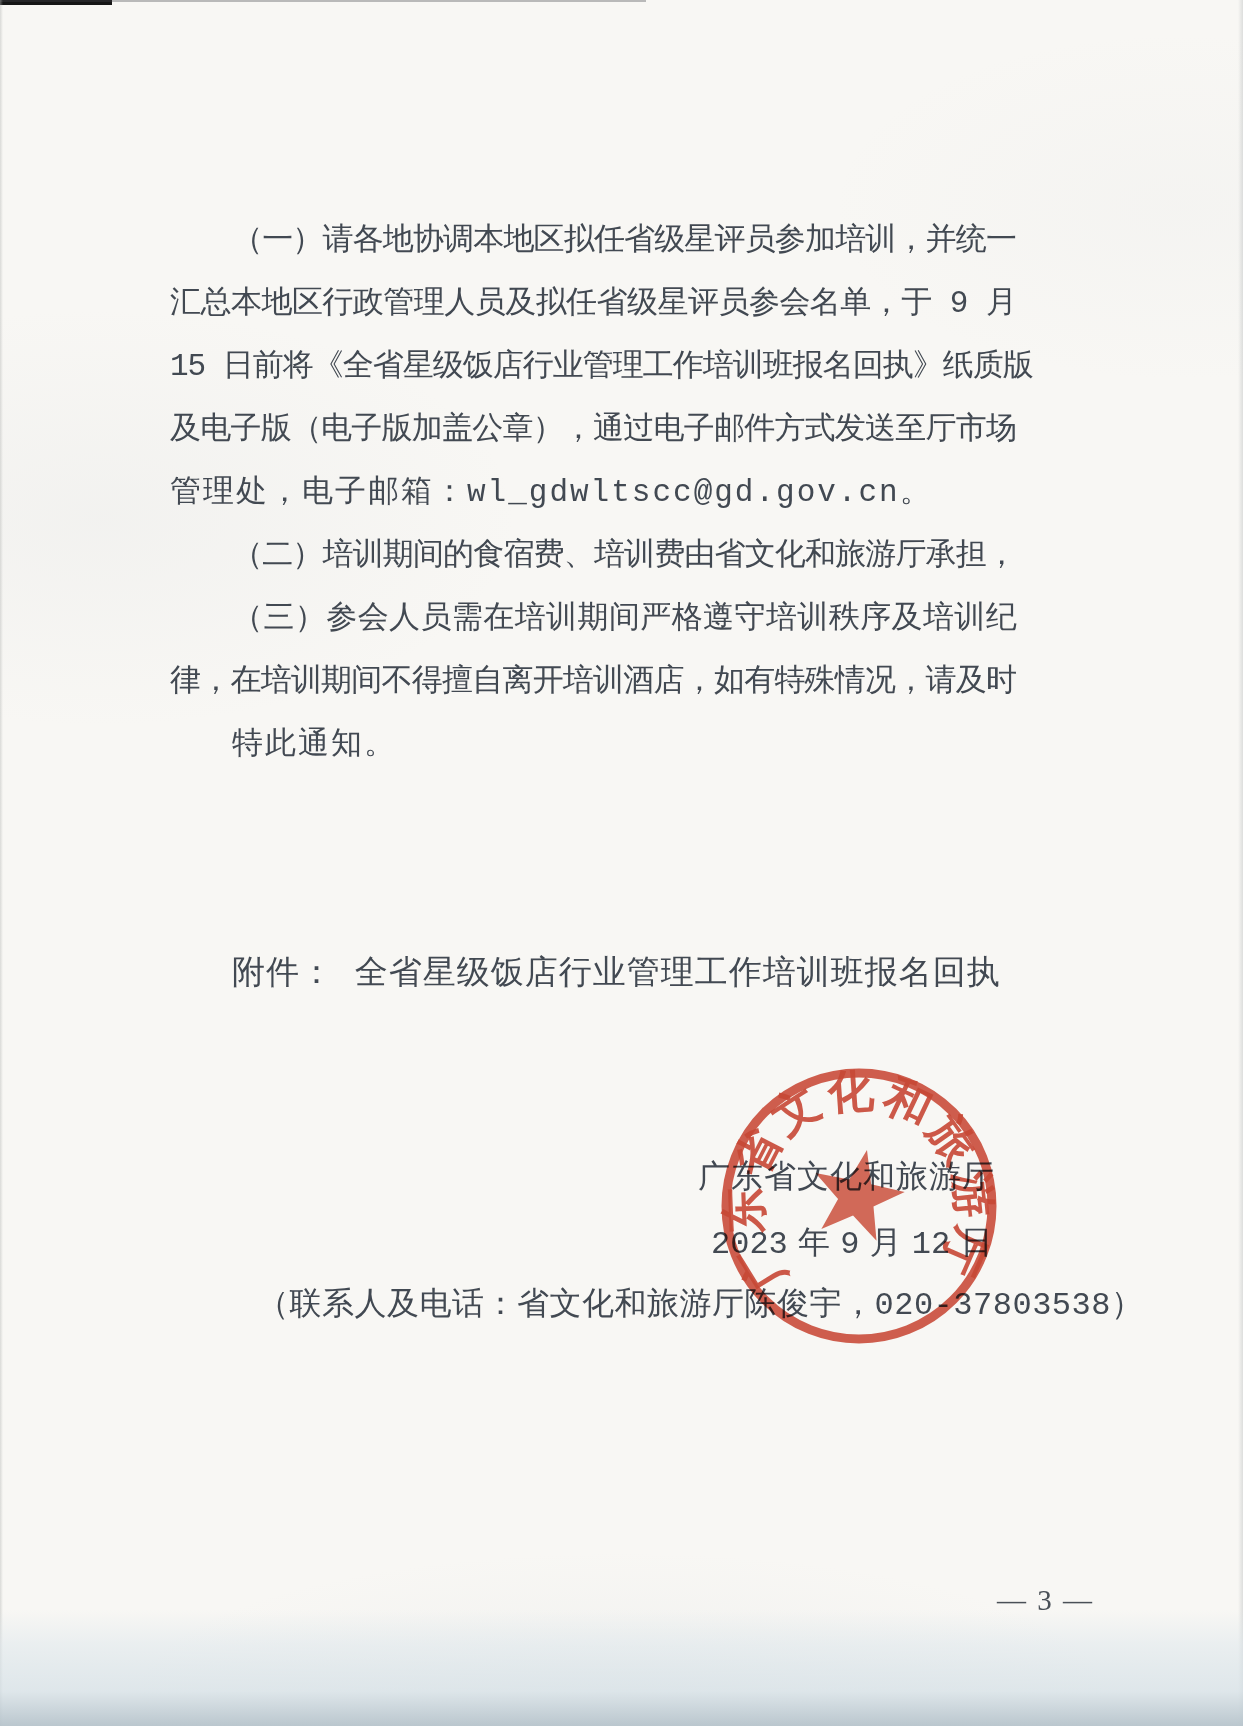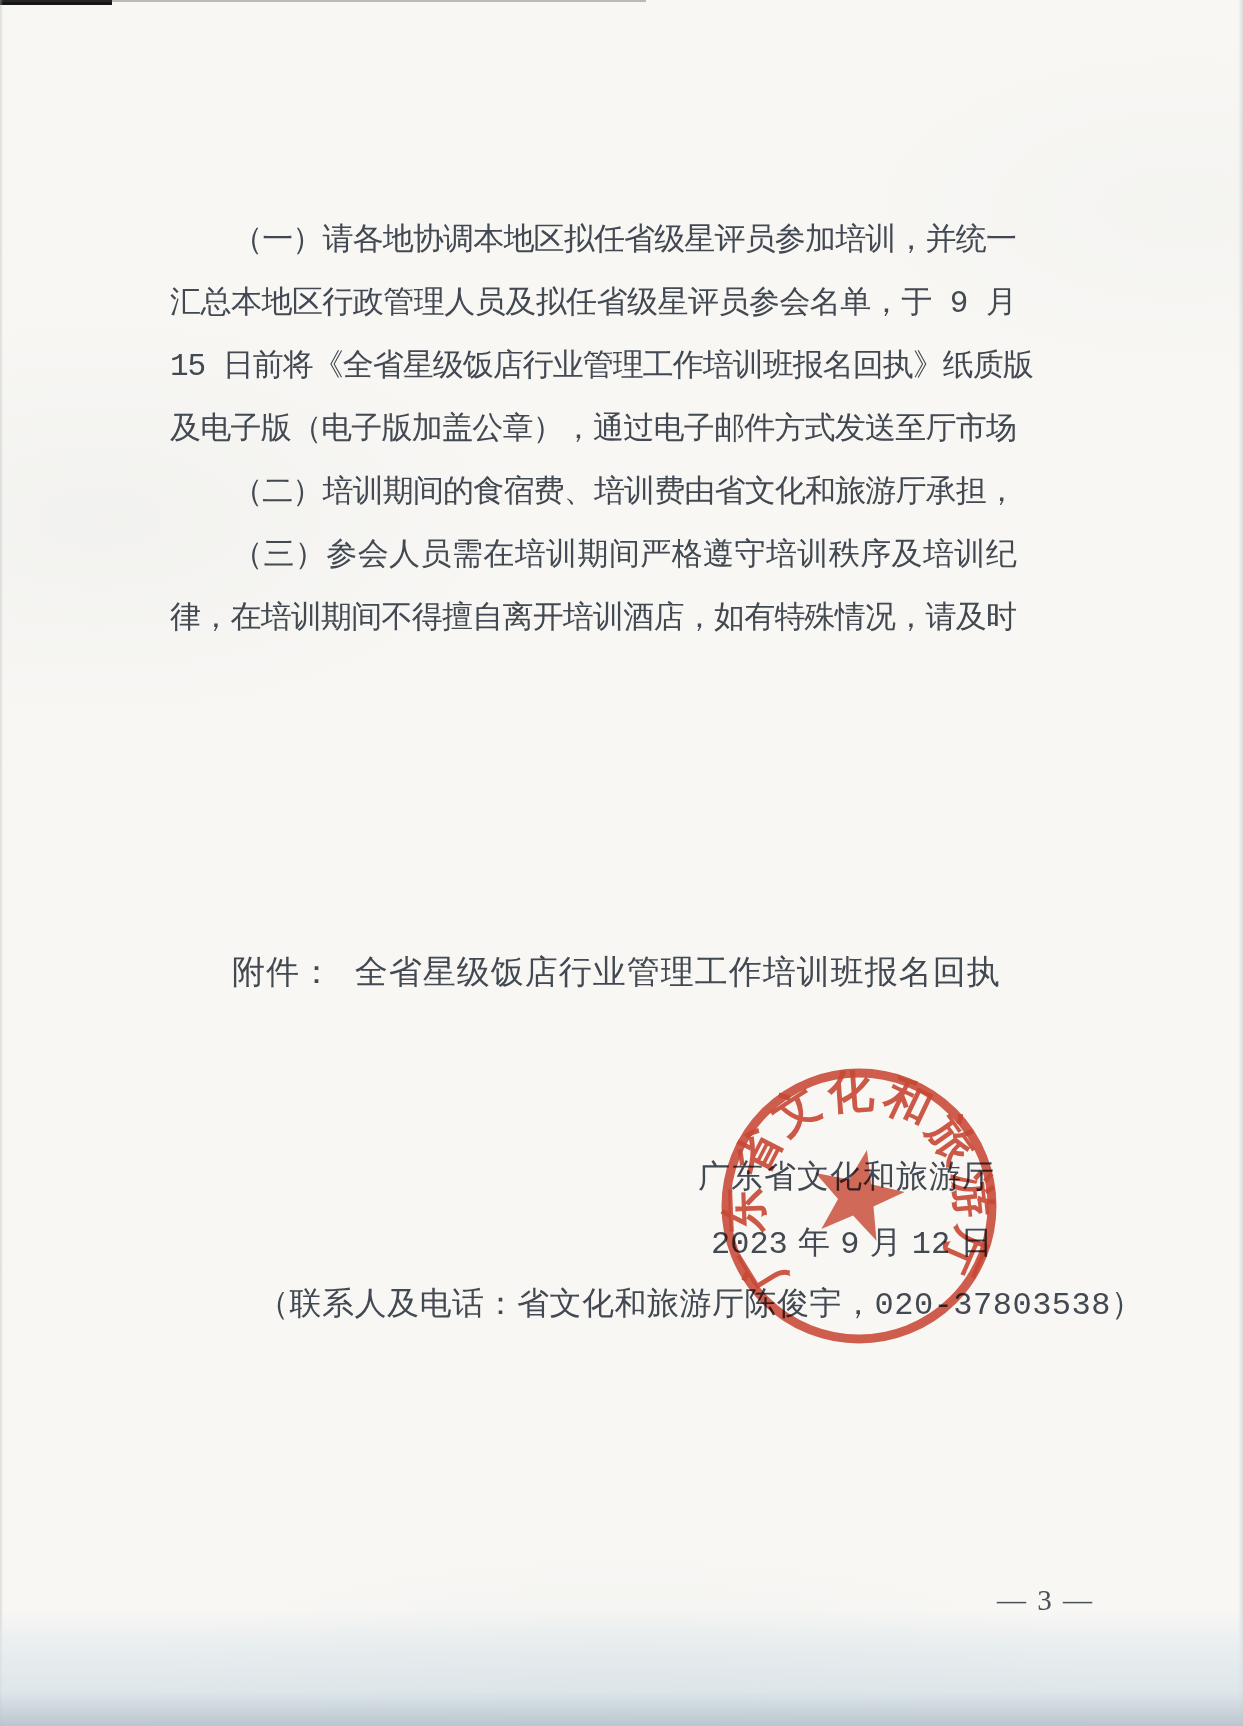--- a/index.html
+++ b/index.html
@@ -209,20 +209,21 @@
         <span>件</span>
         <span>方</span>
         <span>式</span>
         <span>发</span>
         <span>送</span>
         <span>至</span>
         <span>厅</span>
         <span>市</span>
         <span>场</span>
       </div>
+      <div class="line nat">管理处，电子邮箱：wl_gdwltscc@gd.gov.cn。</div>
       <div class="line just ind">
         <span>（</span>
         <span>二</span>
         <span>）</span>
         <span>培</span>
         <span>训</span>
         <span>期</span>
         <span>间</span>
         <span>的</span>
         <span>食</span>
@@ -294,20 +295,21 @@
         <span>有</span>
         <span>特</span>
         <span>殊</span>
         <span>情</span>
         <span>况</span>
         <span>，</span>
         <span>请</span>
         <span>及</span>
         <span>时</span>
       </div>
+      <div class="line nat ind">特此通知。</div>
     </div>
 
   <div class="attachment-line">附件： 全省星级饭店行业管理工作培训班报名回执</div>
 
   <div class="signature-line">广东省文化和旅游厅</div>
 
   <div class="date-line">2023 年 9 月 12 日</div>
 
   <div class="contact-line">（联系人及电话：省文化和旅游厅陈俊宇，020-37803538）</div>
 

